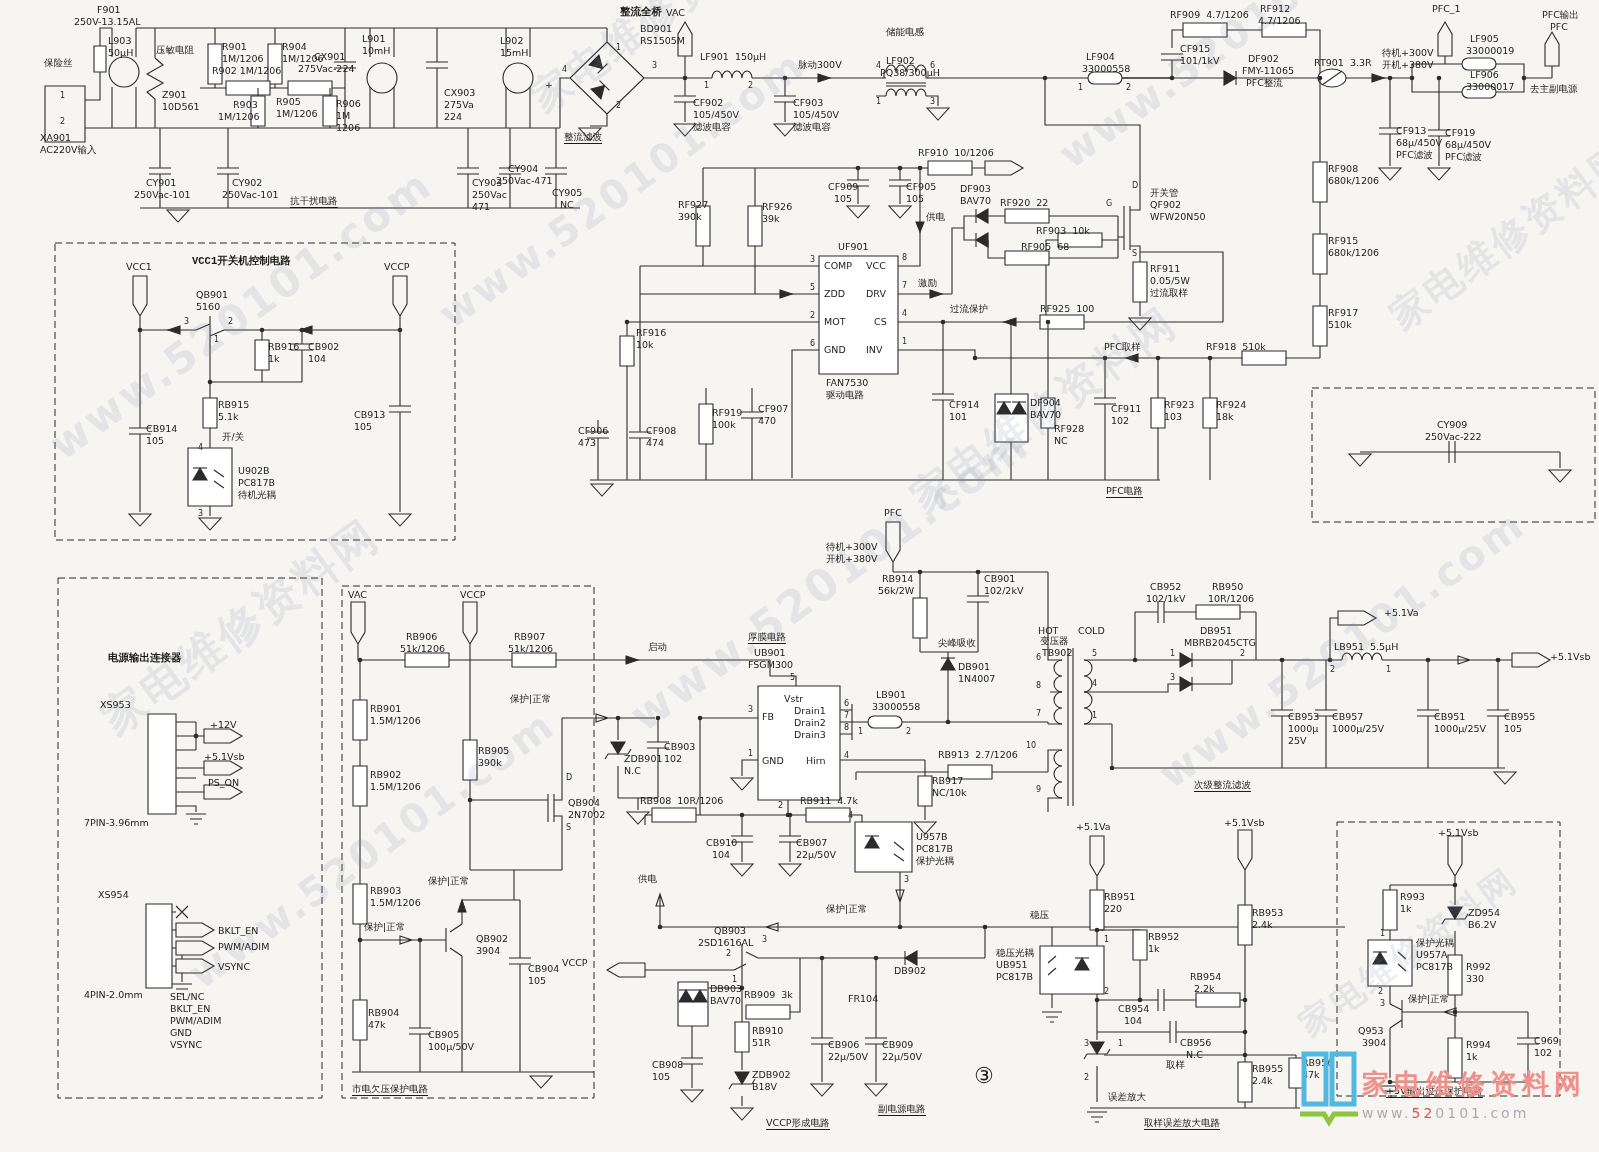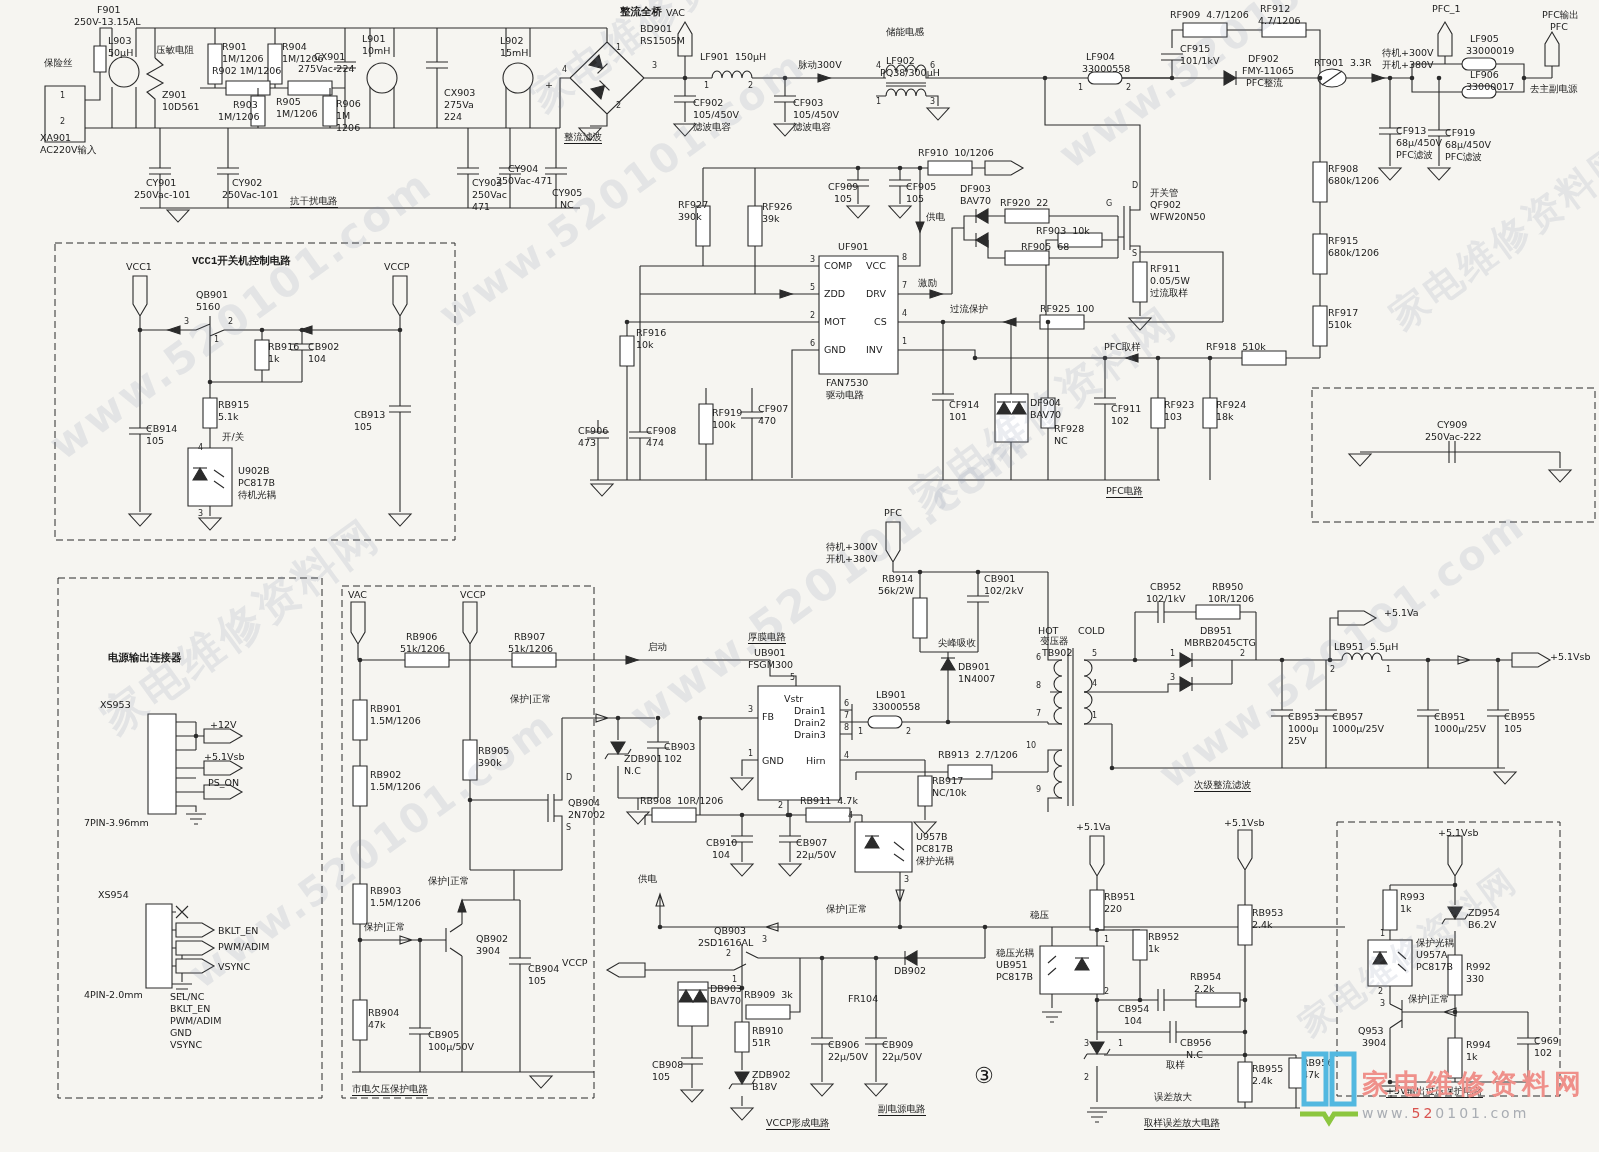--- a/index.html
+++ b/index.html
@@ -884,21 +884,21 @@
       <span class="lbl" style="left: 1252px; top: 920px;">2.4k</span>
       <span class="lbl" style="left: 1148px; top: 932px;">RB952</span>
       <span class="lbl" style="left: 1148px; top: 944px;">1k</span>
       <span class="lbl" style="left: 1190px; top: 972px;">RB954</span>
       <span class="lbl" style="left: 1194px; top: 984px;">2.2k</span>
       <span class="lbl" style="left: 1118px; top: 1004px;">CB954</span>
       <span class="lbl" style="left: 1124px; top: 1016px;">104</span>
       <span class="lbl" style="left: 1180px; top: 1038px;">CB956</span>
       <span class="lbl" style="left: 1186px; top: 1050px;">N.C</span>
       <span class="lbl" style="left: 1166px; top: 1060px;">取样</span>
-      <span class="lbl" style="left: 1108px; top: 1092px; margin-left: 46px;">误差放大</span>
+      <span class="lbl" style="left: 1108px; top: 1092px;">误差放大</span>
       <span class="lbl" style="left: 1252px; top: 1064px;">RB955</span>
       <span class="lbl" style="left: 1252px; top: 1076px;">2.4k</span>
       <span class="lbl" style="left: 1302px; top: 1058px;">RB956</span>
       <span class="lbl" style="left: 1302px; top: 1070px;">47k</span>
       <span class="lbl u" style="left: 1144px; top: 1118px;">取样误差放大电路</span>
       <span class="lbl pn" style="left: 1104px; top: 936px;">1</span>
       <span class="lbl pn" style="left: 1104px; top: 988px;">2</span>
       <span class="lbl pn" style="left: 1084px; top: 1040px;">3</span>
       <span class="lbl pn" style="left: 1084px; top: 1074px;">2</span>
       <span class="lbl pn" style="left: 1118px; top: 1040px;">1</span>

